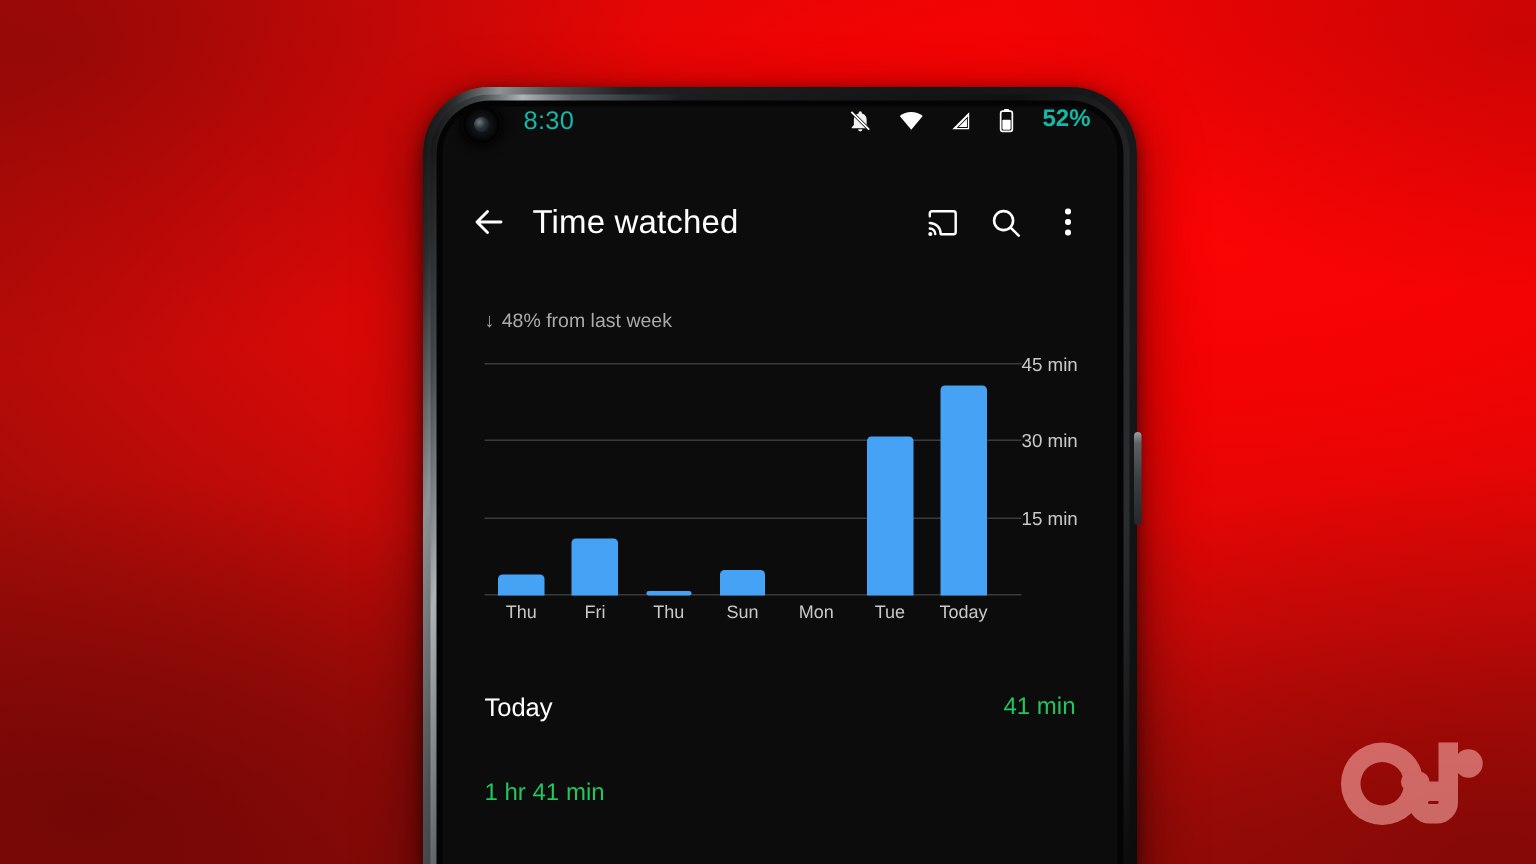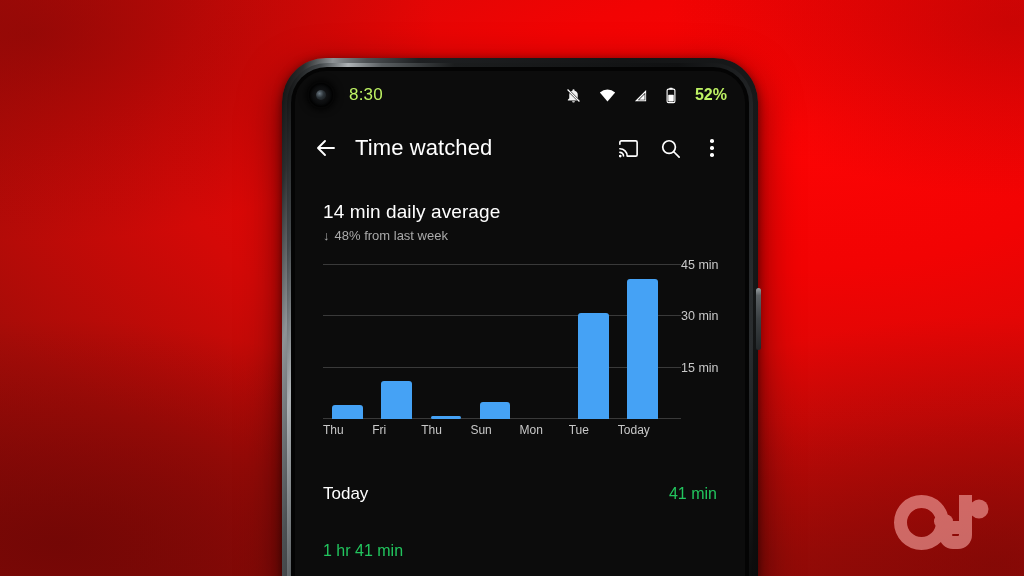--- a/index.html
+++ b/index.html
@@ -61,22 +61,22 @@
   
   .power-btn {
     position:absolute; right:-3px; top:230px; width:5px; height:62px;
     border-radius:3px;
     background:linear-gradient(180deg,#9aa0a3 0%,#5c6164 12%,#3b4043 50%,#24282a 100%);
     z-index:4;
   }
 
   
   .statusbar {
-    position:relative; height:48px; display:flex; align-items:center;
-    padding:0 18px 0 14px; color:#bef264;
+    position:relative; height:48px; display:flex; align-items:flex-start;
+    padding:0 18px 0 14px; color:#14b8a6;
   }
   .camera {
     width:24px; height:24px; border-radius:50%;
     background:radial-gradient(circle at 50% 50%, #1b1d20 0%, #0a0b0c 52%, #000 70%);
     box-shadow:0 0 0 2px #060606, 0 0 7px 3px rgba(0,0,0,.9);
     position:relative; flex:0 0 auto;
   }
   .camera::after {
     content:""; position:absolute; left:7px; top:7px; width:10px; height:10px;
     border-radius:50%;
@@ -107,21 +107,21 @@
   
   .chart-wrap { position:relative; margin:22px 0 0 0; height:180px; }
   .plot { position:absolute; left:28px; top:0; right:78px; bottom:26px; }
   .gridline { position:absolute; left:0; right:-14px; height:1px; background:#3a3a3a; }
   .baseline { position:absolute; left:0; right:-14px; bottom:0; height:1px; background:#3a3a3a; }
   .bars { position:absolute; inset:0; display:flex; align-items:flex-end; }
   .bar-cell { flex:1 1 0; height:100%; display:flex; align-items:flex-end; justify-content:center; }
   .bar { width:62%; background:#45A2F5; border-radius:3px 3px 0 0; }
   .bar.tiny { border-radius:3px; }
   .xlabels { position:absolute; left:28px; right:78px; bottom:0; height:22px; display:flex; }
-  .xlabels span { flex:1 1 0; text-align:left; font-size:12px; color:#c8c8c8; }
+  .xlabels span { flex:1 1 0; text-align:center; font-size:12px; color:#c8c8c8; }
   .ylabels { position:absolute; right:14px; top:0; bottom:26px; width:62px; }
   .ylabels span { position:absolute; left:12px; font-size:12.5px; color:#c8c8c8; transform:translateY(-50%); }
 
   
   .rows { margin-top:20px; }
   .row {
     display:flex; align-items:center; justify-content:space-between;
     padding:19px 28px; color:#fff;
   }
   .row .label { font-size:17px; font-weight:400; }
@@ -209,21 +209,20 @@
           <span class="dots">
               <i></i>
               <i></i>
               <i></i>
             </span>
         </div>
       </div>
     </div>
 
     <div class="summary">
-      <div class="big">14 min daily average</div>
       <div class="sub">
         <span class="arrow-dn">↓</span>
         <span>48% from last week</span>
       </div>
     </div>
 
     <div class="chart-wrap">
       <div class="plot">
         <div id="gridlines">
             <div class="gridline" style="bottom: 33.3333%;"></div>

